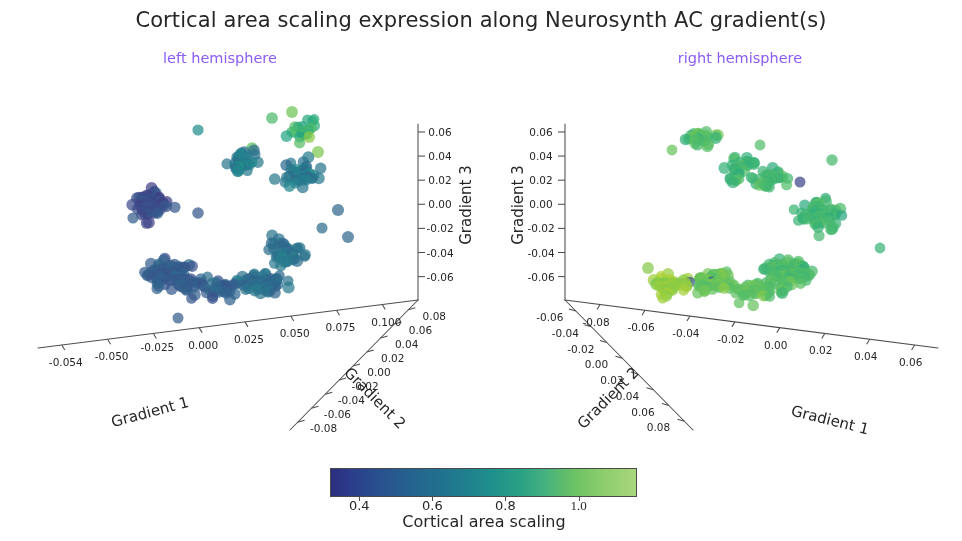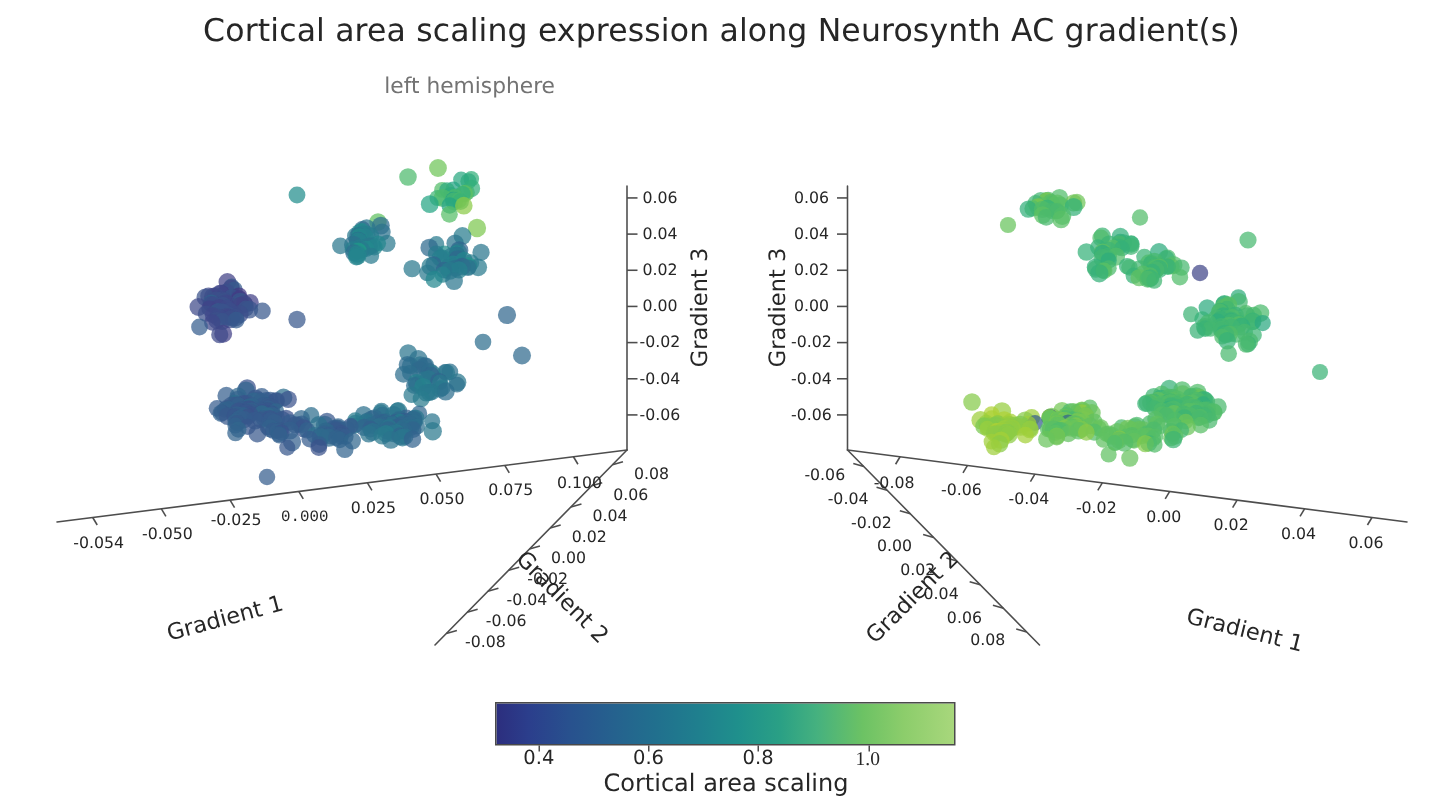--- a/index.html
+++ b/index.html
@@ -29,22 +29,22 @@
     width: 962px;
     text-align: center;
     font-size: 21px;
     color: #262626;
     letter-spacing: 0.1px;
   }
   .panel-subtitle {
     position: absolute;
     top: 50px;
     font-size: 14.5px;
-    color: #737373;
-    text-align: right;
+    color: #8b5cf6;
+    text-align: center;
     width: 300px;
   }
   #subtitle-left  { left: 70px; }
   #subtitle-right { left: 590px; }
 
   .cbar-caption {
     position: absolute;
     left: 330px;
     width: 308px;
     top: 512px;
@@ -98,20 +98,21 @@
   }
 </style>
 </head>
 <body>
 
 <div id="figure">
 
   <div class="fig-title">Cortical area scaling expression along Neurosynth AC gradient(s)</div>
 
   <div class="panel-subtitle" id="subtitle-left">left hemisphere</div>
+  <div class="panel-subtitle" id="subtitle-right">right hemisphere</div>
 
   <svg viewBox="0 0 962 541">
     <defs>
 
       <radialGradient id="fade">
           <stop offset="0%" stop-color="#fff"></stop>
         </radialGradient>
     </defs>
 
     <g id="scatter-left">
@@ -991,21 +992,21 @@
         <line x1="565" y1="228.3945205479452" x2="558" y2="228.3945205479452"></line>
         <line x1="565" y1="252.5041095890411" x2="558" y2="252.5041095890411"></line>
         <line x1="565" y1="276.613698630137" x2="558" y2="276.613698630137"></line>
       </g>
   </svg>
 
   <div id="label-layer">
       <div class="ticklabel" style="left: 65.8072px; top: 361.993px;">-0.054</div>
       <div class="ticklabel" style="left: 111.59px; top: 356.21px;">-0.050</div>
       <div class="ticklabel" style="left: 157.373px; top: 347px;">-0.025</div>
-      <div class="ticklabel" style="left: 203.157px; top: 344.643px; font-family: Liberation Mono, monospace;">0.000</div>
+      <div class="ticklabel" style="left: 203.157px; top: 344.643px;">0.000</div>
       <div class="ticklabel" style="left: 248.94px; top: 338.86px;">0.025</div>
       <div class="ticklabel" style="left: 294.723px; top: 333.077px;">0.050</div>
       <div class="ticklabel" style="left: 340.506px; top: 327.294px;">0.075</div>
       <div class="ticklabel" style="left: 386.289px; top: 321.511px;">0.100</div>
       <div class="ticklabel" style="left: 323.611px; top: 428.27px;">-0.08</div>
       <div class="ticklabel" style="left: 337.449px; top: 414.216px;">-0.06</div>
       <div class="ticklabel" style="left: 351.286px; top: 400.162px;">-0.04</div>
       <div class="ticklabel" style="left: 365.124px; top: 386.108px;">-0.02</div>
       <div class="ticklabel" style="left: 378.962px; top: 372.054px;">0.00</div>
       <div class="ticklabel" style="left: 392.8px; top: 358px;">0.02</div>

